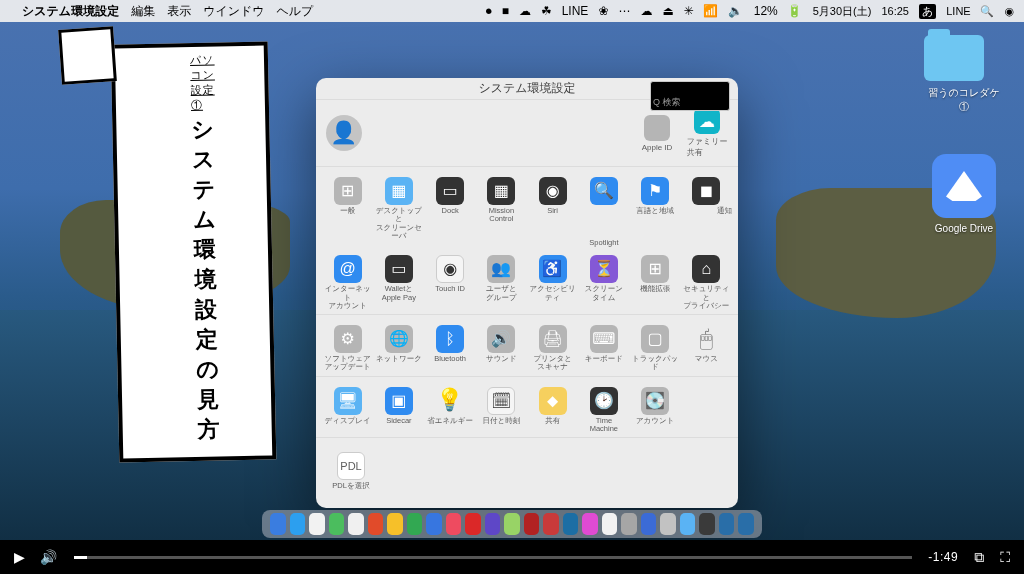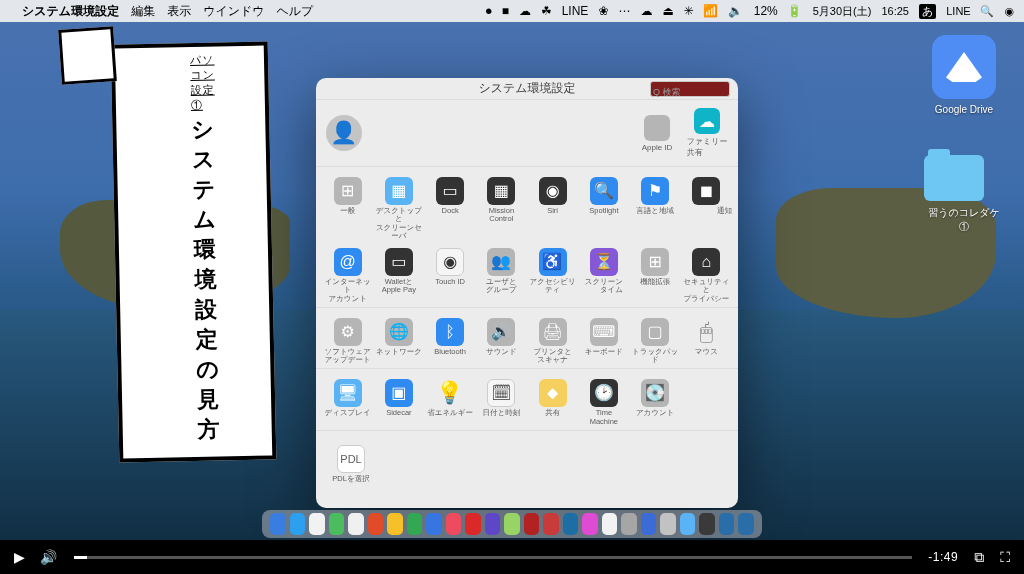--- a/index.html
+++ b/index.html
@@ -16,21 +16,21 @@
   .gdrive::before { content:""; width:36px; height:30px; background:#fff; clip-path:polygon(50% 0%, 100% 85%, 82% 100%, 18% 100%, 0% 85%);}
   .folder { width:60px; height:46px; background:#6ec6f2; border-radius:6px; margin-bottom:5px; position:relative;}
   .folder::before { content:""; position:absolute; top:-6px; left:4px; width:22px; height:8px; background:#6ec6f2; border-radius:3px 3px 0 0; }
   .title-card { position:absolute; top:28px; left:60px; z-index:20; }
   .tc-icon { width:55px; height:55px; background:#fff; border:3px solid #000; position:absolute; top:0; left:0; display:flex; align-items:center; justify-content:center; font-size:30px; transform:rotate(-4deg); z-index:2;}
   .tc-main { background:#fff; border:4px solid #000; color:#000; padding:6px 40px 10px 65px; position:absolute; top:15px; left:55px; transform:rotate(-1.2deg); }
   .tc-sub { font-size:11px; text-align:left; padding-left:10px; text-decoration:underline; letter-spacing:1px;}
   .tc-title { font-size:22px; font-weight:800; letter-spacing:1px; padding:2px 10px;}
   .pref-window { position:absolute; top:78px; left:316px; width:422px; height:430px; background:#ececec; border-radius:10px; box-shadow:0 20px 60px rgba(0,0,0,.5); font-size:10px; color:#000; overflow:hidden; }
   .pref-title { height:22px; display:flex; align-items:center; justify-content:center; font-size:12px; color:#3d3d3d; border-bottom:1px solid #dcdcdc; position:relative;}
-  .pref-search { position:absolute; right:8px; top:3px; width:80px; height:16px; background:#7f1d1d; border:1px solid #c8c8c8; border-radius:3px; font-size:9px; color:#999; padding:4px 2px;}
+  .pref-search { position:absolute; right:8px; top:3px; width:80px; height:16px; background:#000000; border:1px solid #c8c8c8; border-radius:3px; font-size:9px; color:#999; padding:14px 2px;}
   .account-row { display:flex; align-items:center; padding:8px 10px; border-bottom:1px solid #dcdcdc; gap:8px; }
   .avatar { width:36px; height:36px; border-radius:50%; background:#c4c4c4 center/24px no-repeat; display:flex; align-items:center; justify-content:center; font-size:22px; color:#fff;}
   .account-text .name { background:#000; width:72px; height:10px; margin-bottom:2px;}
   .account-text .det { font-size:8px; color:#5e5e5e; }
   .account-spacer { flex:1; }
   .pref-grid { padding:10px 6px 4px 6px; display:grid; grid-template-columns:repeat(8,1fr); row-gap:8px; border-bottom:1px solid #dcdcdc;}
   .pref-grid.row4 { grid-template-columns:repeat(8,1fr);}
   .pref-item { display:flex; flex-direction:column; align-items:center; font-size:7.5px; color:#5b5b5b; text-align:center; line-height:1.1; gap:2px; cursor:default;}
   .pico { width:28px; height:28px; border-radius:6px; background:#999; display:flex; align-items:center; justify-content:center; font-size:16px; color:#fff; }
   .pico.bg-white { background:#f5f5f5; color:#333; border:1px solid #ccc;}
@@ -94,26 +94,26 @@
       <span>16:25</span>
       <span style="background:#000;color:#fff;padding:0 3px;border-radius:2px">あ</span>
       <span>LINE</span>
       <span>🔍</span>
       <span>◉</span>
     </div>
   </div>
 
   <div class="desktop-icons">
     <div class="desktop-item">
+      <div class="folder"></div>
+      <div>習うのコレダケ ①</div>
+    </div>
+    <div class="desktop-item">
       <div class="gdrive"></div>
       <div>Google Drive</div>
-    </div>
-    <div class="desktop-item">
-      <div class="folder"></div>
-      <div>習うのコレダケ ①</div>
     </div>
   </div>
 
   <div class="title-card">
     <div class="tc-icon"></div>
     <div class="tc-main">
       <div class="tc-sub">パソコン設定 ①</div>
       <div class="tc-title">システム環境設定の見方</div>
     </div>
   </div>
@@ -158,21 +158,21 @@
           <div class="pico bg-dark">▦</div>
           <span style="white-space: pre-line;">Mission
 Control</span>
         </div>
         <div class="pref-item">
           <div class="pico bg-dark">◉</div>
           <span style="white-space: pre-line;">Siri</span>
         </div>
         <div class="pref-item">
           <div class="pico bg-blue">🔍</div>
-          <span style="white-space: pre-line;">Spotlight</span>
+          <span style="white-space: pre-line; margin-top: 32px;">Spotlight</span>
         </div>
         <div class="pref-item">
           <div class="pico bg-blue">⚑</div>
           <span style="white-space: pre-line;">言語と地域</span>
         </div>
         <div class="pref-item">
           <div class="pico bg-dark">◼</div>
           <span style="white-space: pre-line; margin-left: 36px;">通知</span>
         </div>
         <div class="pref-item">
@@ -193,21 +193,21 @@
           <div class="pico bg-grey">👥</div>
           <span style="white-space: pre-line;">ユーザと
 グループ</span>
         </div>
         <div class="pref-item">
           <div class="pico bg-blue">♿</div>
           <span style="white-space: pre-line;">アクセシビリティ</span>
         </div>
         <div class="pref-item">
           <div class="pico bg-purple">⏳</div>
-          <span style="white-space: pre-line; text-align: right;">スクリーン
+          <span style="white-space: pre-line;">スクリーン
 タイム</span>
         </div>
         <div class="pref-item">
           <div class="pico bg-grey">⊞</div>
           <span style="white-space: pre-line;">機能拡張</span>
         </div>
         <div class="pref-item">
           <div class="pico bg-dark">⌂</div>
           <span style="white-space: pre-line;">セキュリティと
 プライバシー</span>

